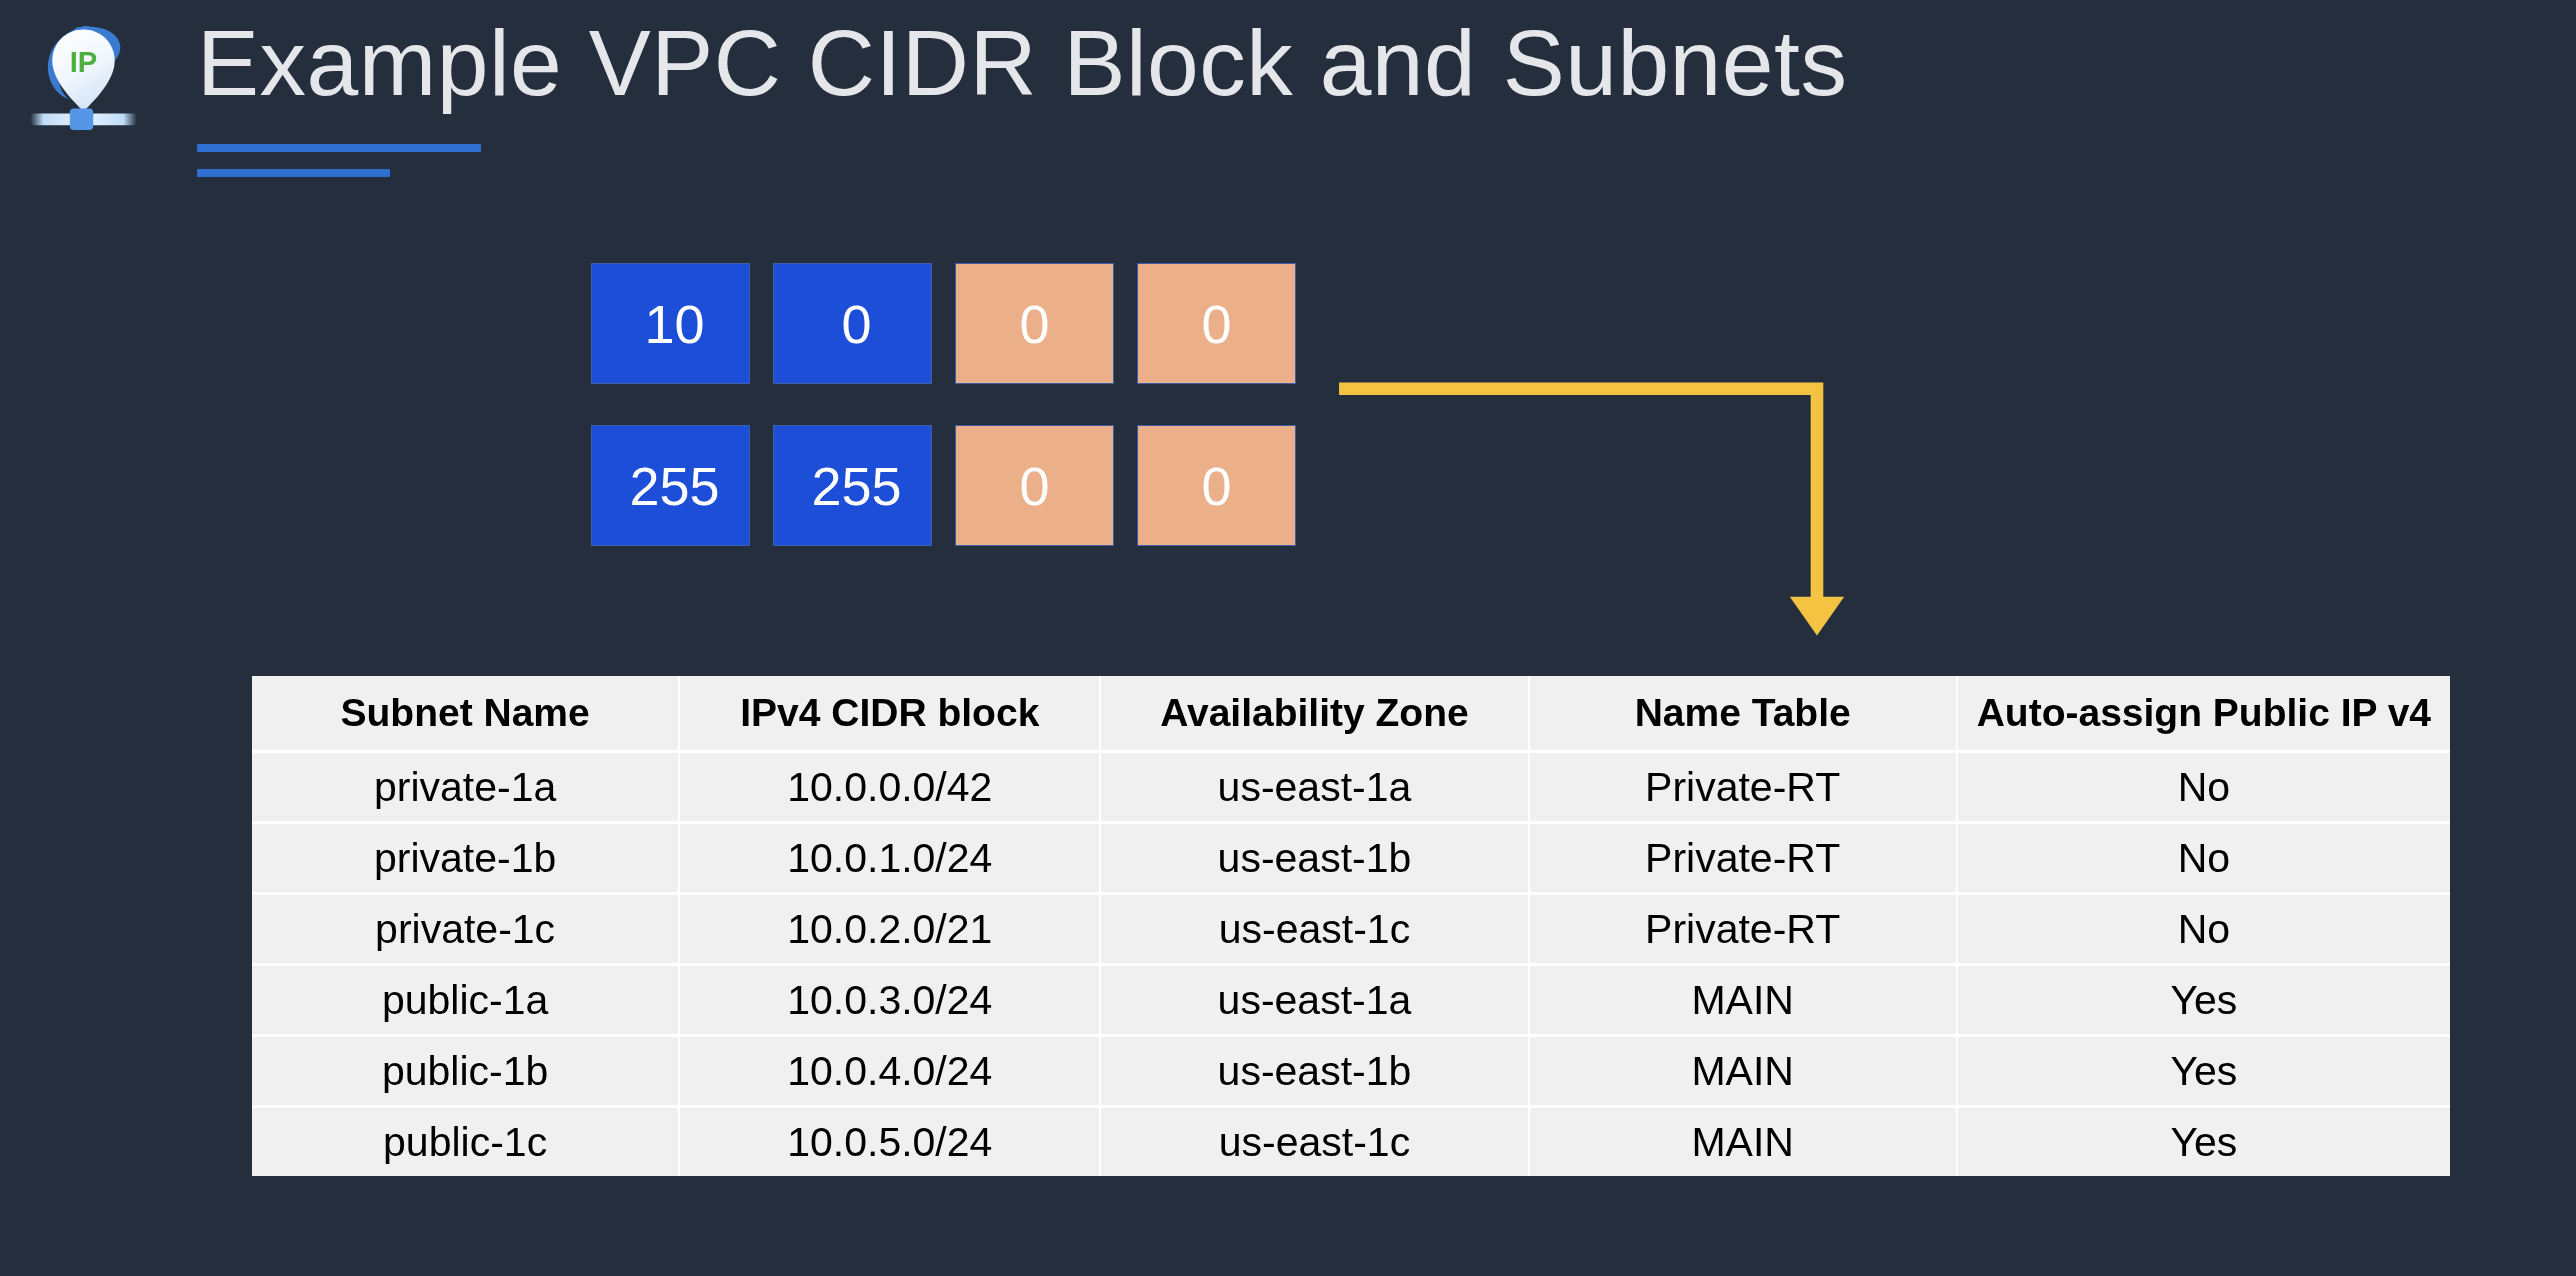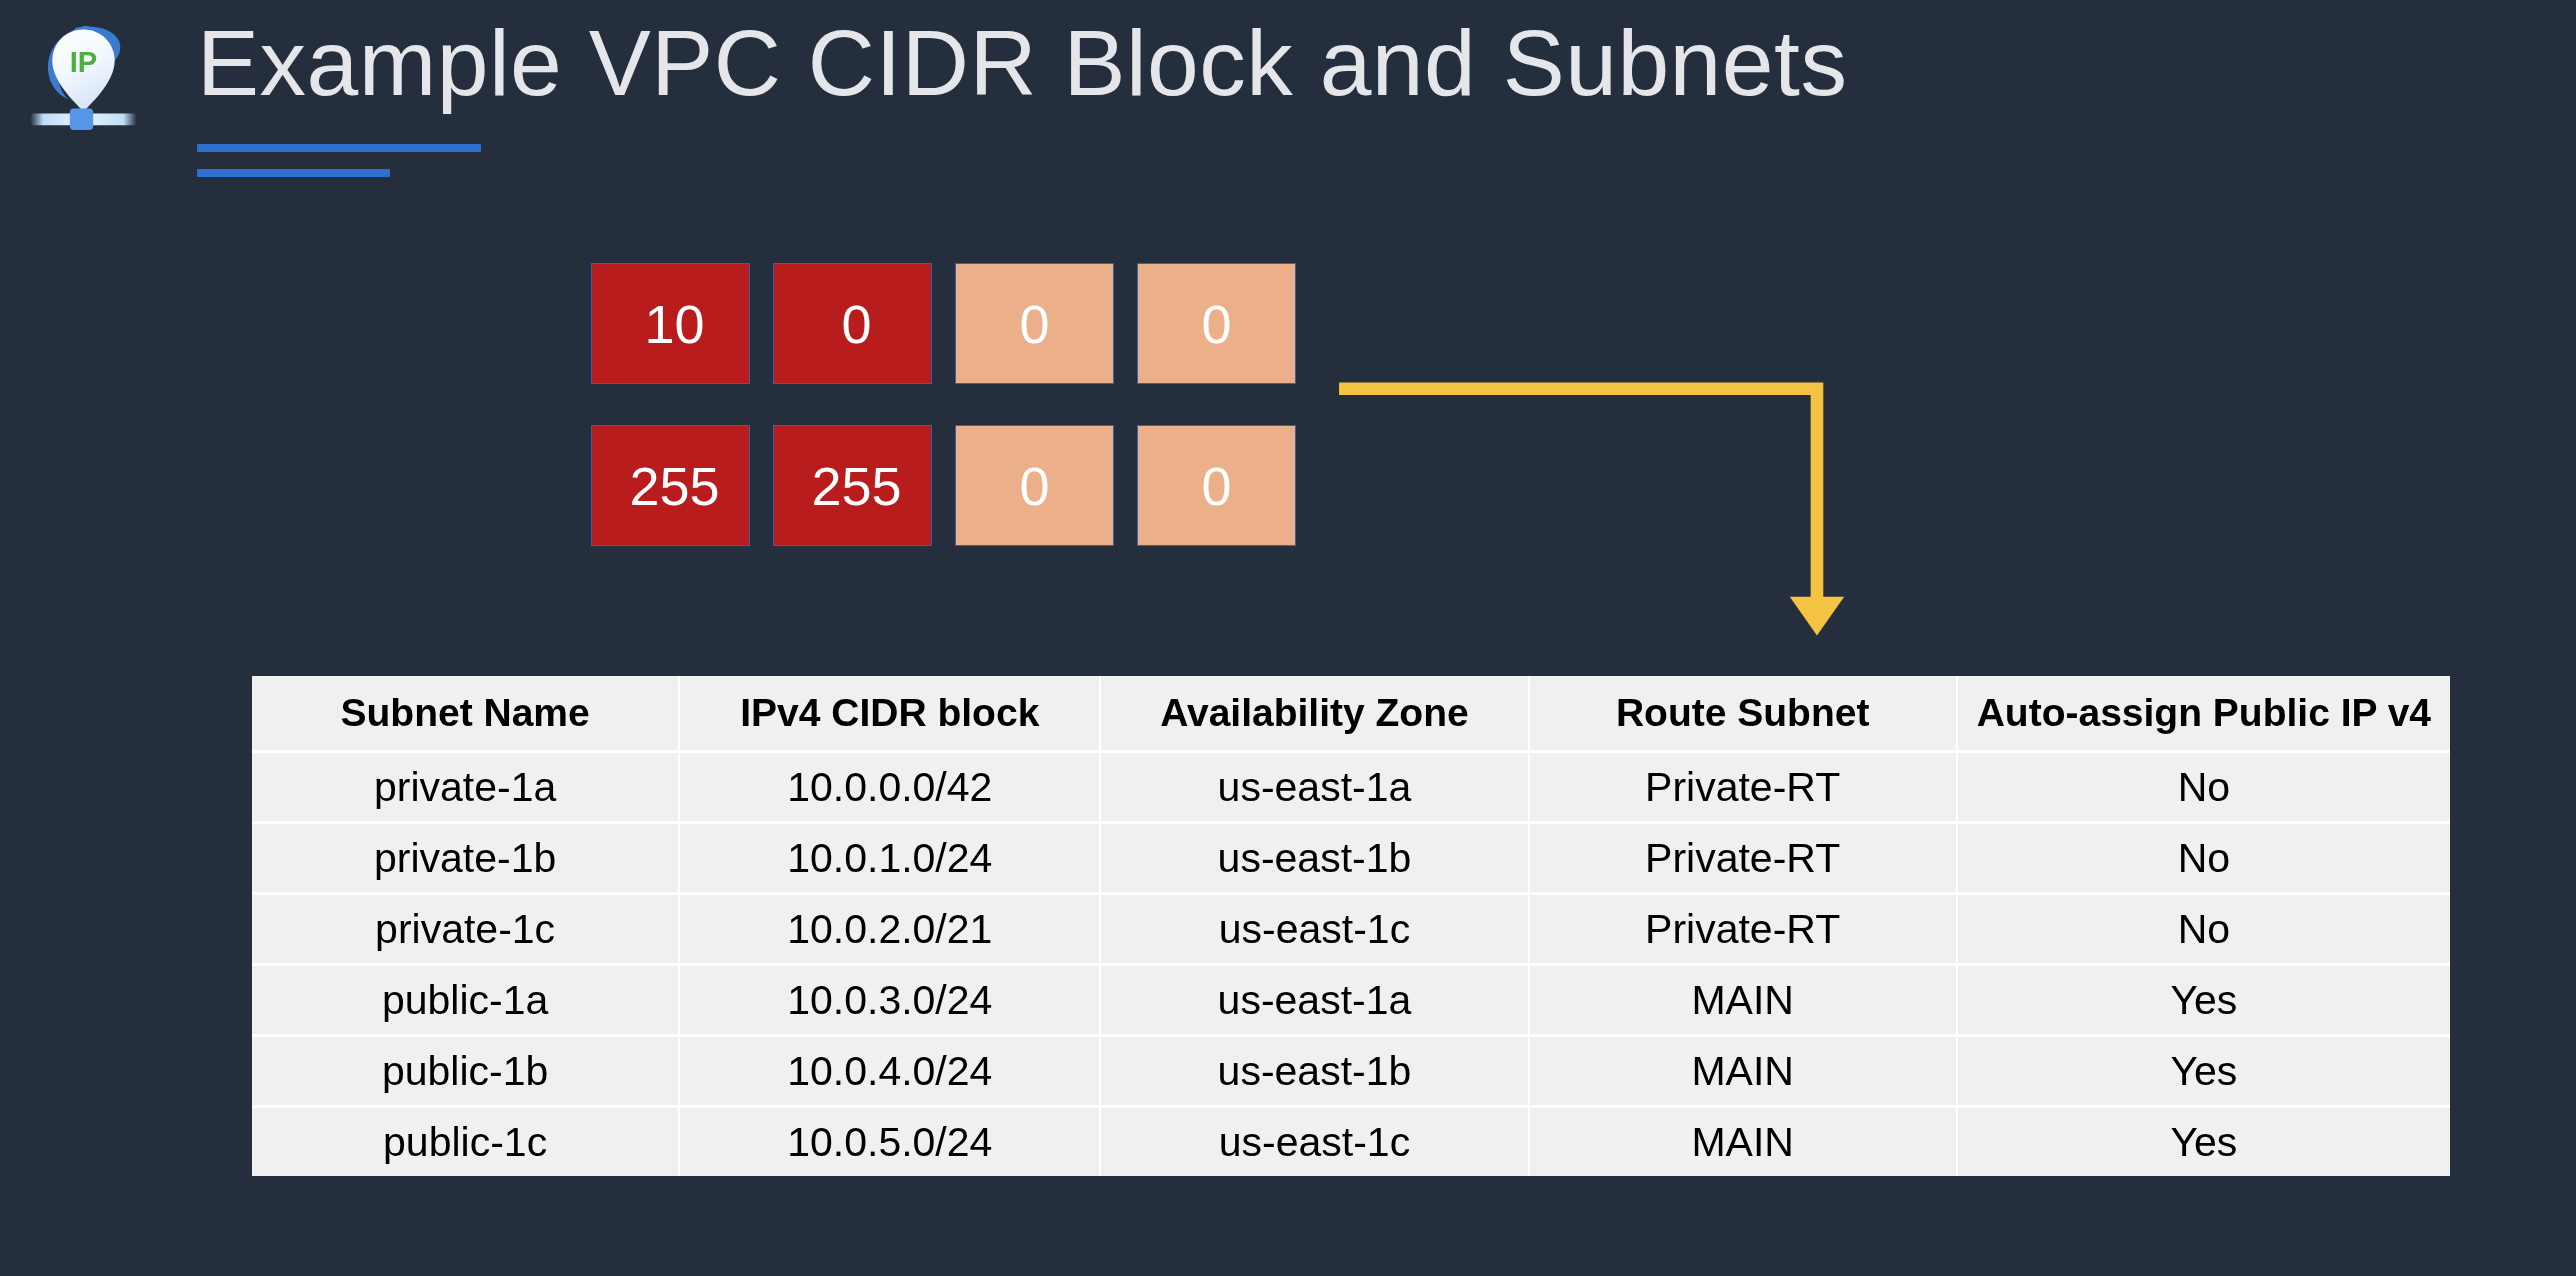--- a/index.html
+++ b/index.html
@@ -76,21 +76,21 @@
     height: 121px;
     border: 1.9px solid #3D5EA8;
     box-sizing: border-box;
     display: flex;
     align-items: center;
     justify-content: center;
     color: #FFFFFF;
     font-size: 54px;
     line-height: 1;
   }
-  .octet-cell.blue   { background: #b91c1c; padding-left: 8px; }
+  .octet-cell.blue   { background: #1d4ed8; padding-left: 8px; }
   .octet-cell.orange { background: #EBAF89; }
 
   
   #connector {
     position: absolute;
     left: 1333px;
     top: 381px;
     width: 525px;
     height: 272px;
     pointer-events: none;
@@ -211,21 +211,21 @@
         <col class="col-1">
         <col class="col-2">
         <col class="col-3">
         <col class="col-4">
     </colgroup>
     <thead>
       <tr>
         <th>Subnet Name</th>
         <th>IPv4 CIDR block</th>
         <th>Availability Zone</th>
-        <th>Route Subnet</th>
+        <th>Name Table</th>
         <th>Auto-assign Public IP v4</th>
       </tr>
     </thead>
     <tbody>
       <tr>
         <td>private-1a</td>
         <td>10.0.0.0/42</td>
         <td>us-east-1a</td>
         <td>Private-RT</td>
         <td>No</td>

